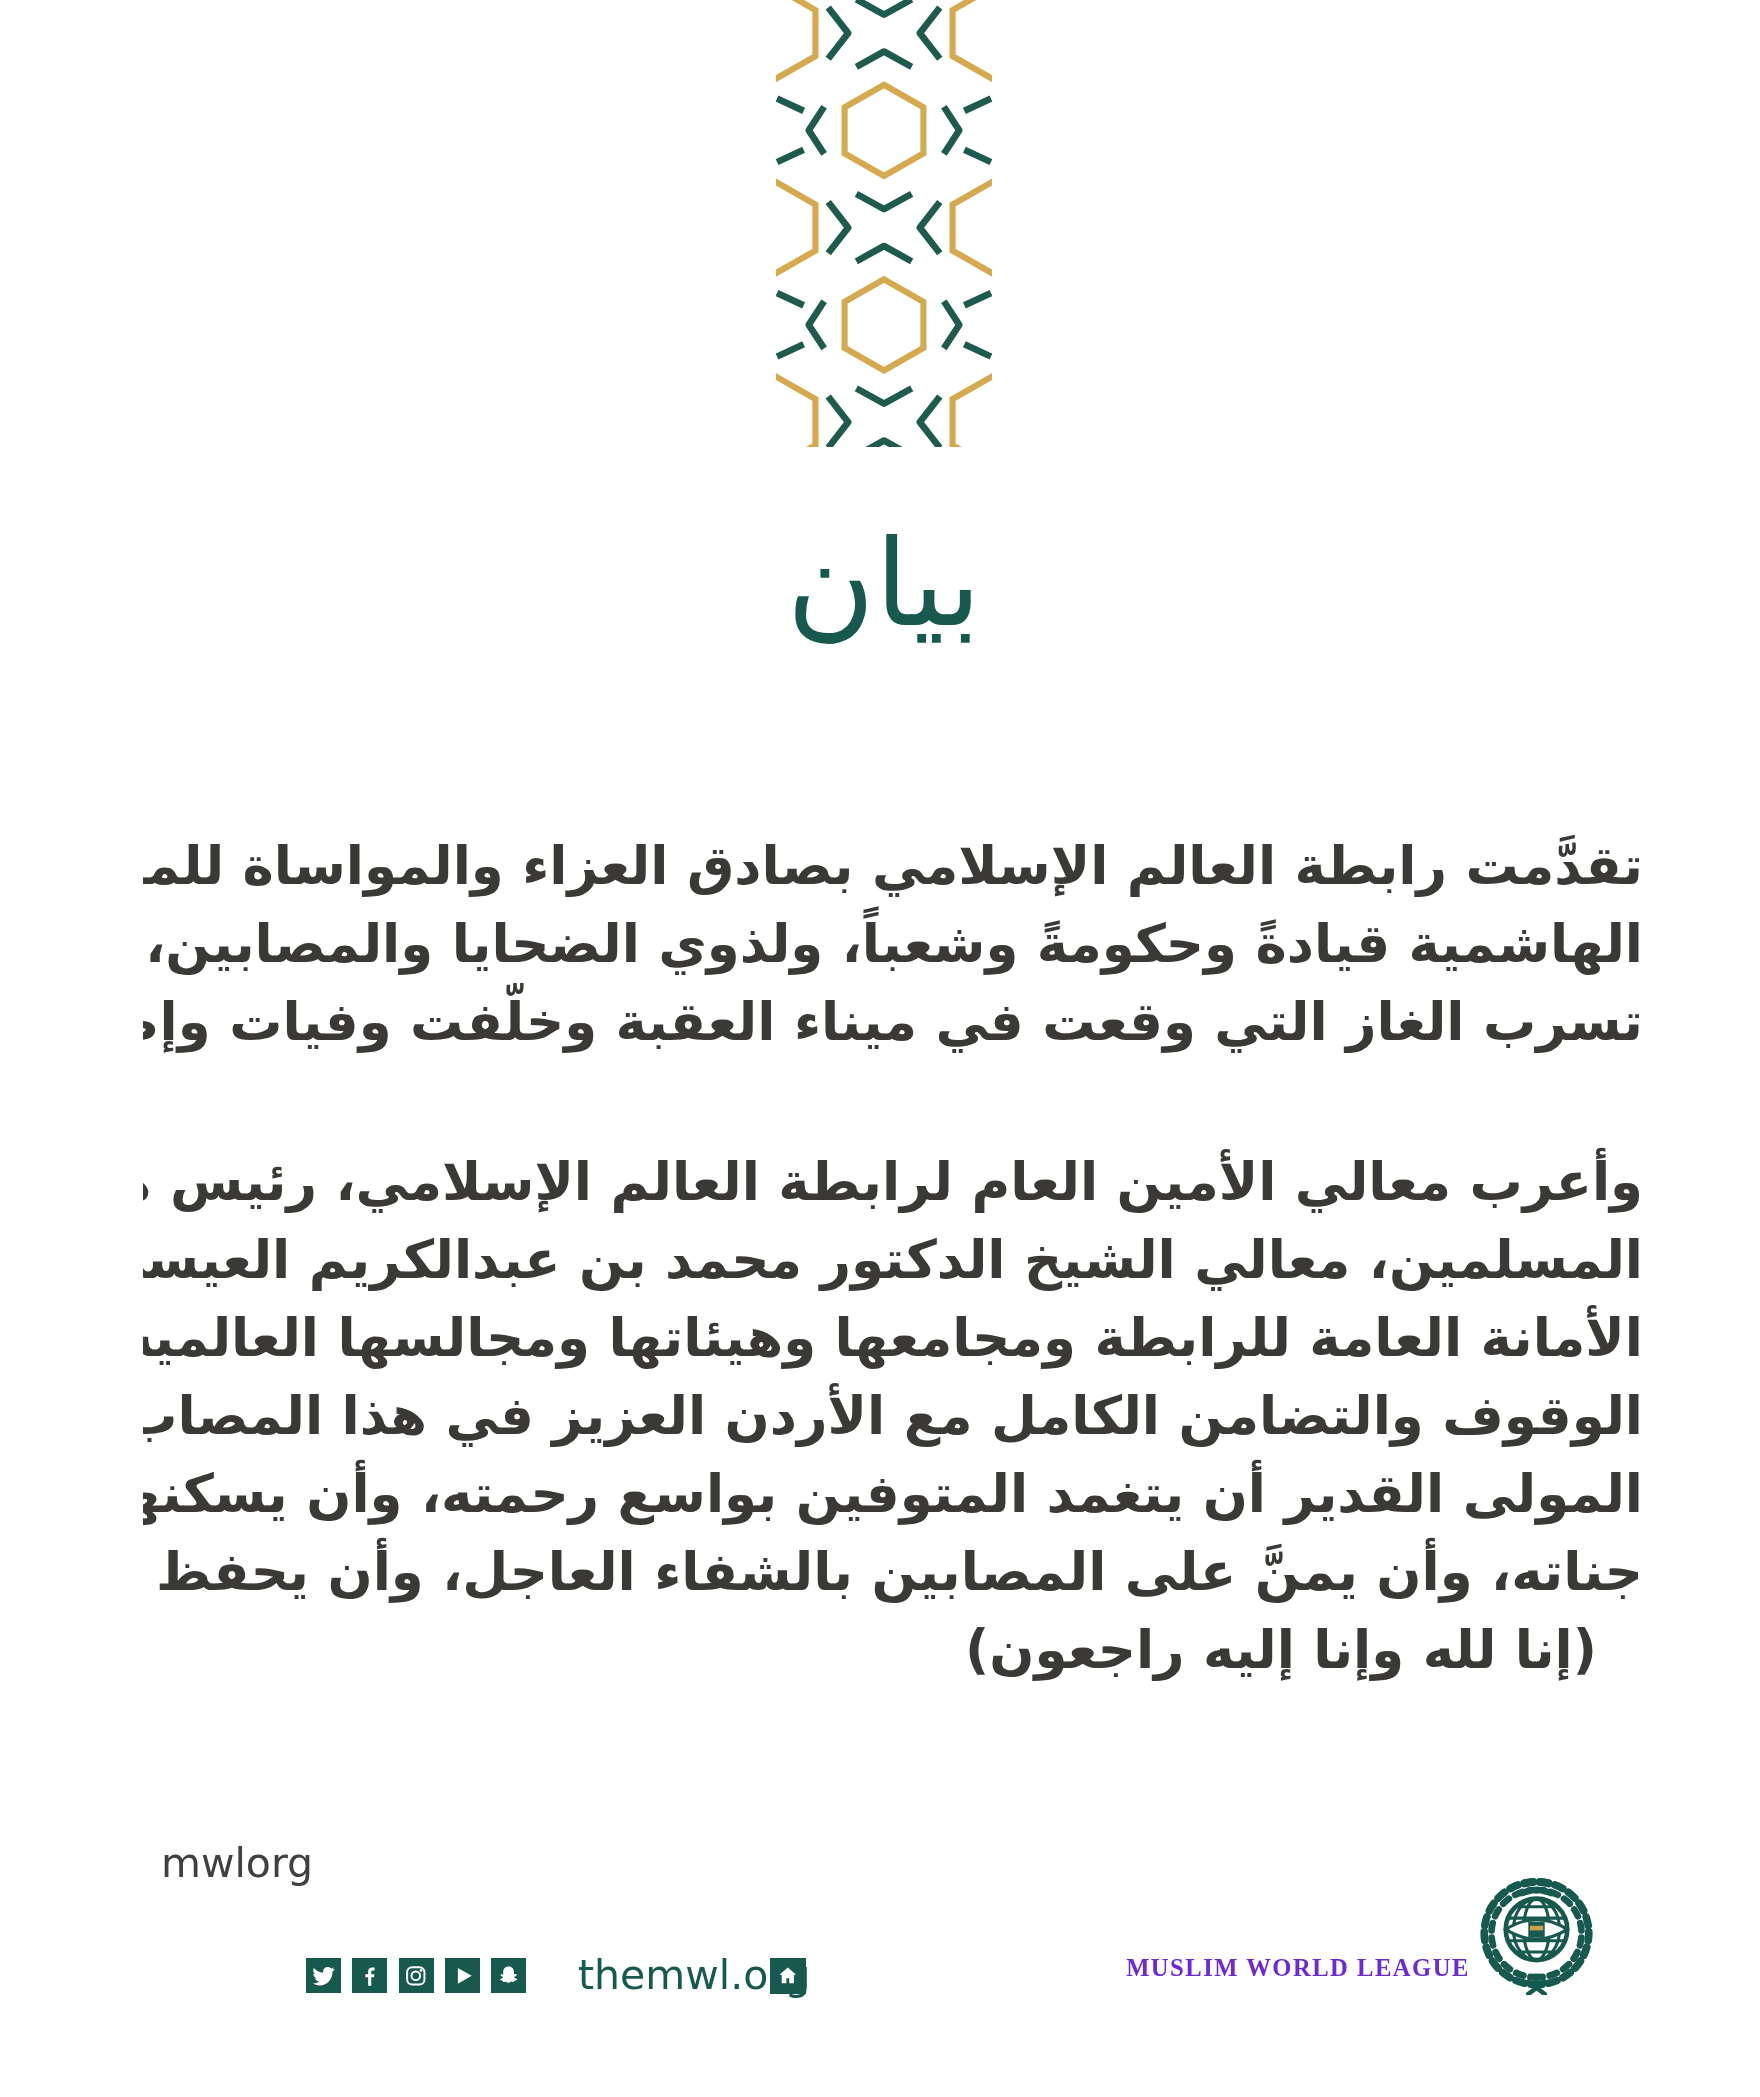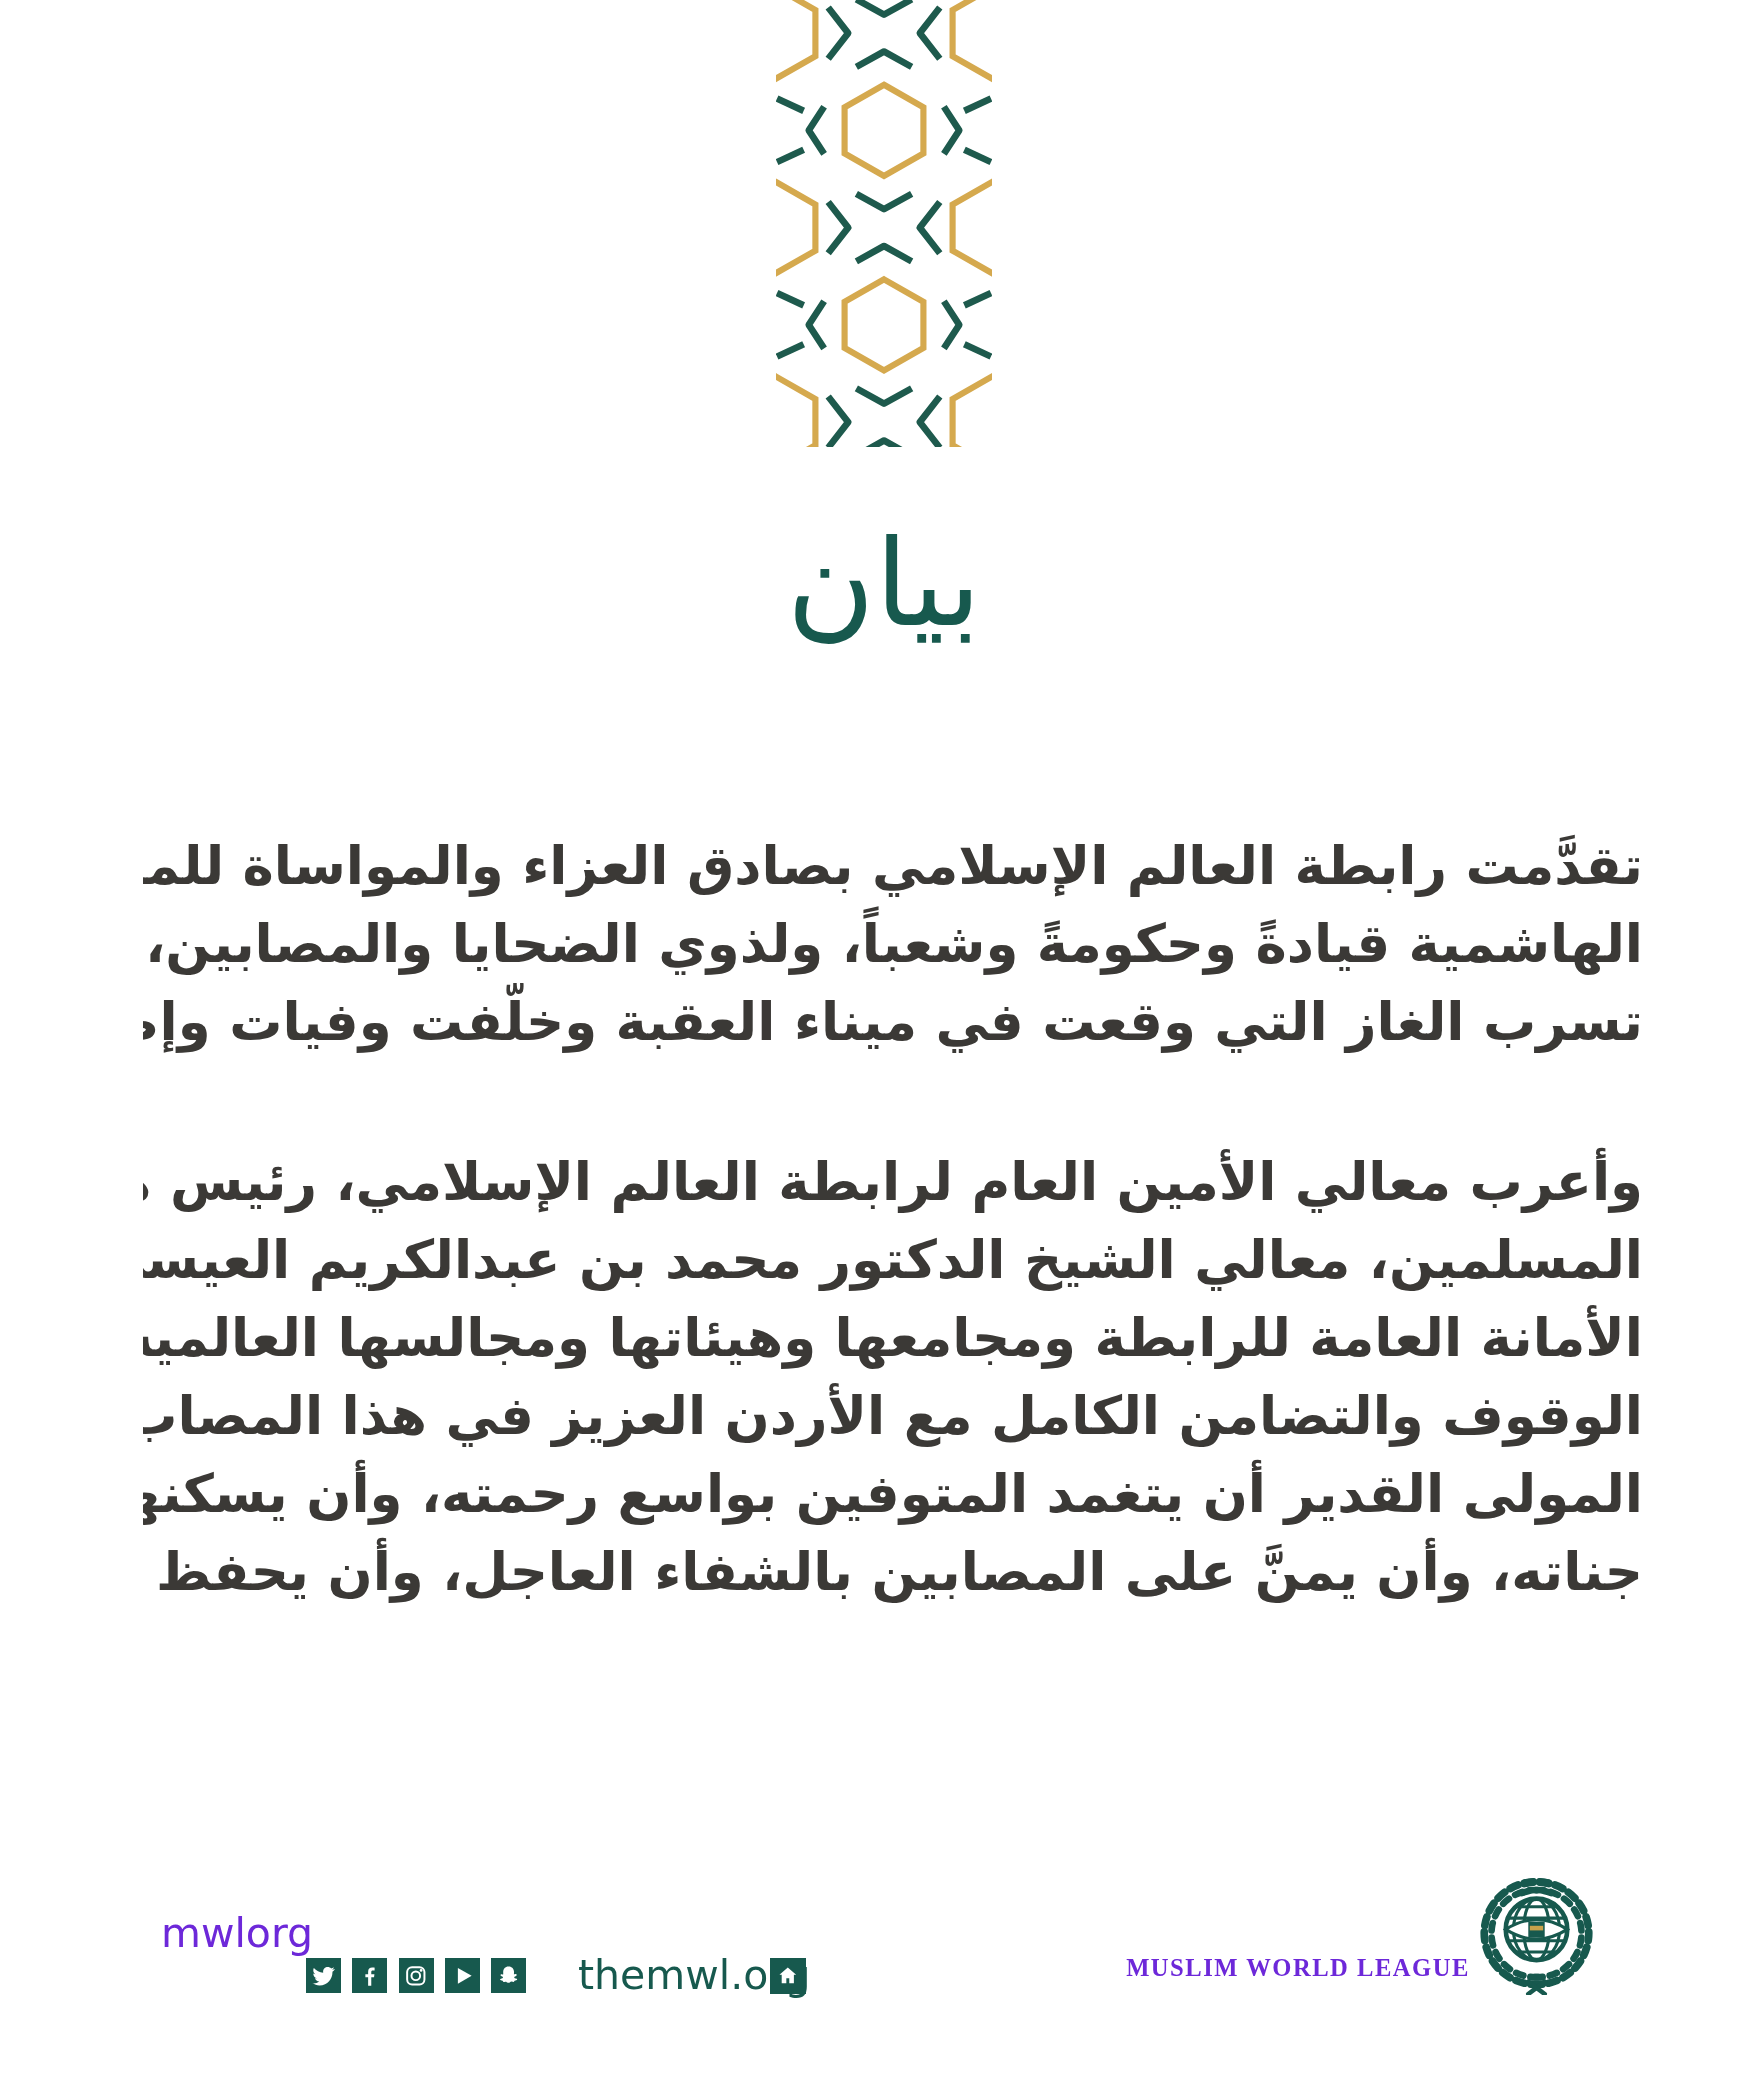--- a/index.html
+++ b/index.html
@@ -27,22 +27,22 @@
   .line{
     height:78px;line-height:78px;
     font-size:53px;font-weight:700;color:#3B3936;
     direction:rtl;text-align:justify;text-align-last:justify;
     overflow:hidden;white-space:nowrap;
   }
   .line.natural{text-align:right;text-align-last:right;}
   .line.closing{text-align:right;text-align-last:right;padding-left:0;padding-right:46px;}
   
   .handle{
-    position:absolute;left:161px;top:1912px;height:43px;line-height:43px;
-    font-size:41px;color:#6d28d9;font-weight:400;
+    position:absolute;left:161px;top:1842px;height:43px;line-height:43px;
+    font-size:41px;color:#404040;font-weight:400;
   }
   .website{
     position:absolute;left:578px;top:1954px;height:43px;line-height:43px;
     font-size:41px;color:#17594E;font-weight:400;
   }
   .social-row{position:absolute;left:306px;top:1958px;display:flex;gap:11.3px;}
   .icon-sq{
     width:35px;height:35px;background:#17594E;
     display:flex;align-items:center;justify-content:center;flex:0 0 auto;
   }
@@ -117,20 +117,21 @@
     <div class="line">تسرب الغاز التي وقعت في ميناء العقبة وخلَّفت وفيات وإصابات عدة.</div>
   </div>
 
   <div class="para para2">
     <div class="line">وأعرب معالي الأمين العام لرابطة العالم الإسلامي، رئيس هيئة علماء</div>
     <div class="line">المسلمين، معالي الشيخ الدكتور محمد بن عبدالكريم العيسى، باسم</div>
     <div class="line">الأمانة العامة للرابطة ومجامعها وهيئاتها ومجالسها العالمية، عن</div>
     <div class="line">الوقوف والتضامن الكامل مع الأردن العزيز في هذا المصاب، سائلاً</div>
     <div class="line">المولى القدير أن يتغمد المتوفين بواسع رحمته، وأن يسكنهم فسيح</div>
     <div class="line">جناته، وأن يمنَّ على المصابين بالشفاء العاجل، وأن يحفظ الأردن من كل</div>
+    <div class="line closing">(إنا لله وإنا إليه راجعون)</div>
   </div>
 
   <div class="handle">mwlorg</div>
 
   <div class="social-row">
     <div class="icon-sq">
       <svg viewBox="0 0 24 24">
         <path fill="#ffffff" d="M23 5.1c-.8.4-1.7.6-2.6.8.9-.6 1.6-1.5 2-2.5-.9.5-1.9.9-2.9 1.1C18.6 3.6 17.4 3 16 3c-2.6 0-4.7 2.1-4.7 4.7 0 .4 0 .7.1 1.1C7.7 8.6 4.2 6.8 1.9 4c-.4.7-.6 1.5-.6 2.4 0 1.6.8 3.1 2.1 3.9-.8 0-1.5-.2-2.1-.6v.1c0 2.3 1.6 4.2 3.8 4.6-.4.1-.8.2-1.2.2-.3 0-.6 0-.9-.1.6 1.9 2.3 3.2 4.4 3.3-1.6 1.3-3.6 2-5.8 2-.4 0-.7 0-1.1-.1 2.1 1.3 4.5 2.1 7.1 2.1 8.5 0 13.2-7 13.2-13.2v-.6c.9-.6 1.7-1.4 2.3-2.3z"></path>
       </svg>
     </div>

